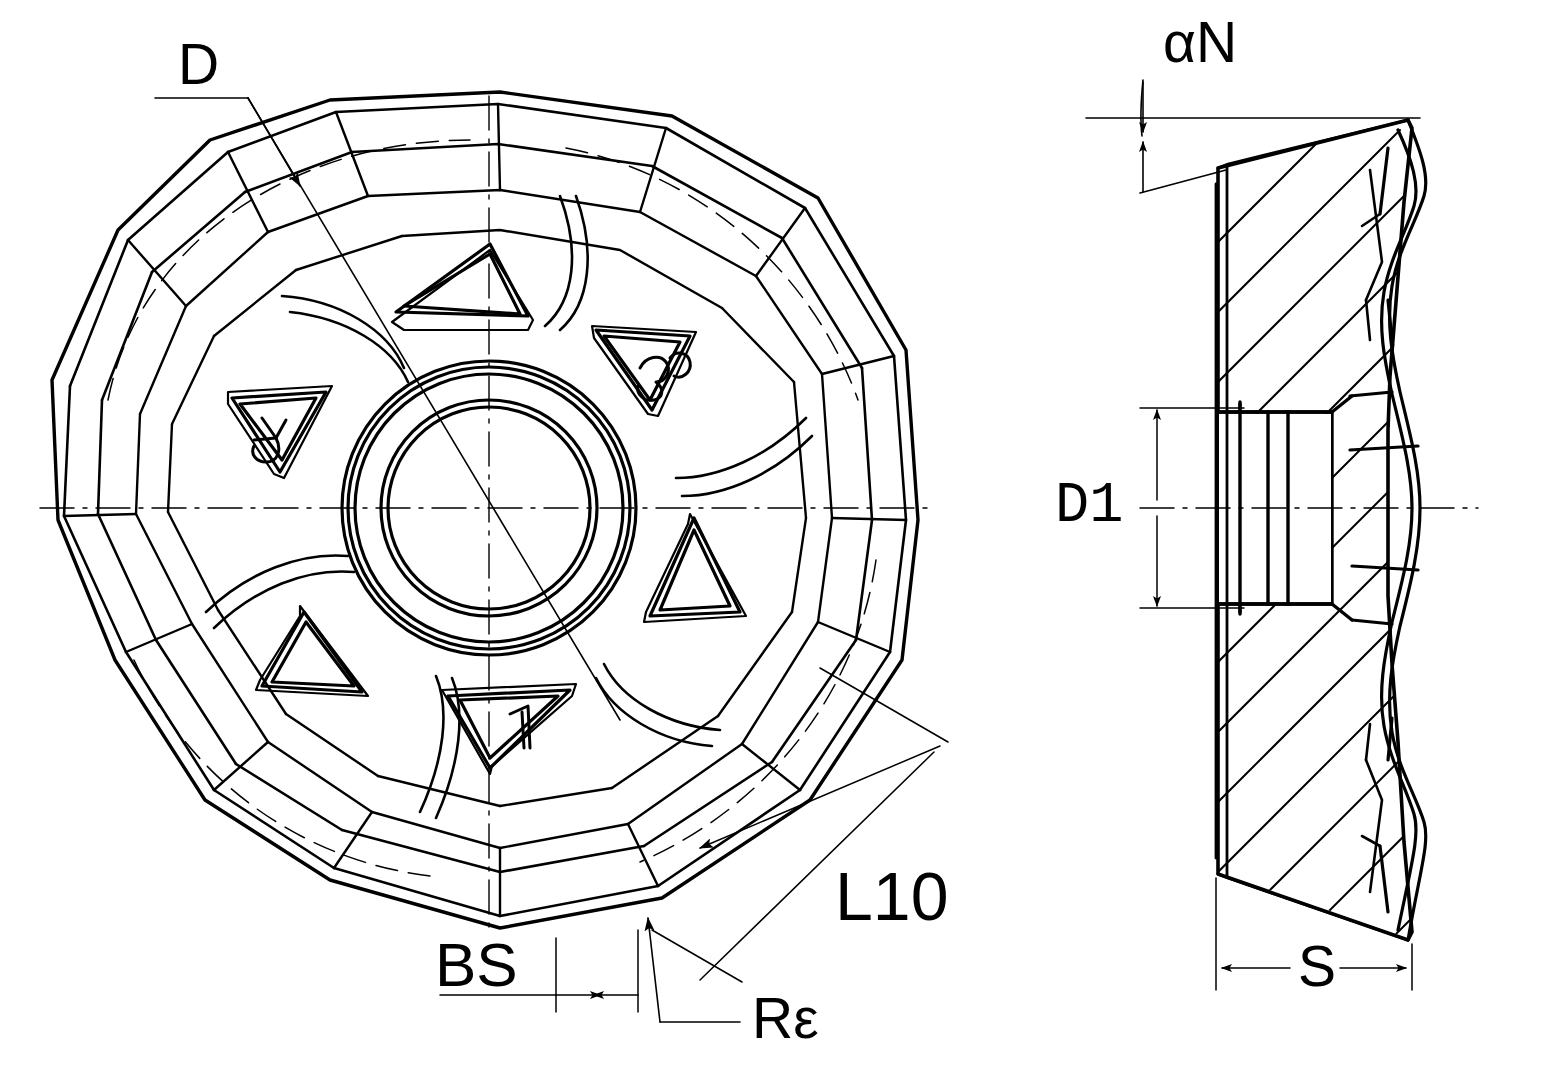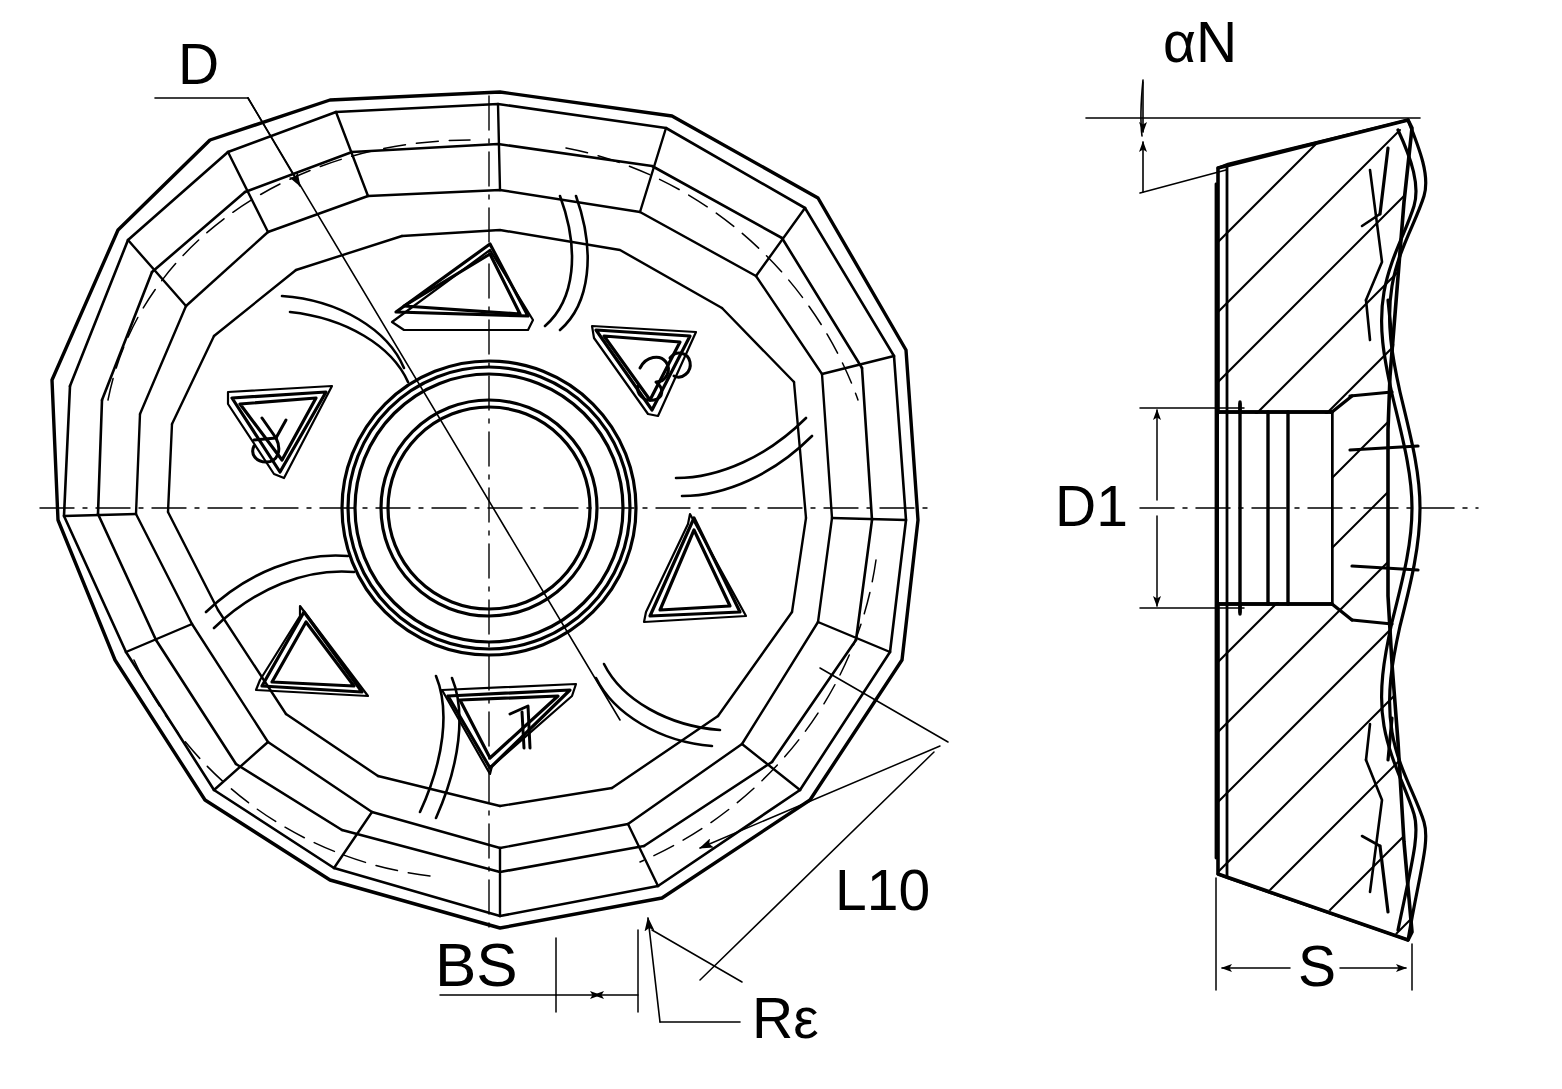--- a/index.html
+++ b/index.html
@@ -342,23 +342,23 @@
     <line x1="1340" y1="968" x2="1406" y2="968" marker-end="url(#ahs)"></line>
   </g>
 
   </g>
 </svg>
 
 <div class="lbl" style="left:178px;top:36px;font-size:57px;">D</div>
 
 <div class="lbl" style="left:435px;top:934px;font-size:62px;">BS</div>
 
-<div class="lbl" style="left:835px;top:862px;font-size:57px;">L10</div>
+<div class="lbl" style="left:835px;top:862px;font-size:68px;">L10</div>
 
 <div class="lbl" style="left:752px;top:990px;font-size:57px;text-align:right;">Rε</div>
 
 <div class="lbl" style="left:1163px;top:14px;font-size:57px;">αN</div>
 
-<div class="lbl" style="left:1055px;top:478px;font-size:57px;">D1</div>
+<div class="lbl" style="left:1055px;top:478px;font-size:57px;font-family:Liberation Mono, monospace;">D1</div>
 
 <div class="lbl" style="left:1298px;top:938px;font-size:57px;">S</div>
 
 </div>
 
 </body></html>

